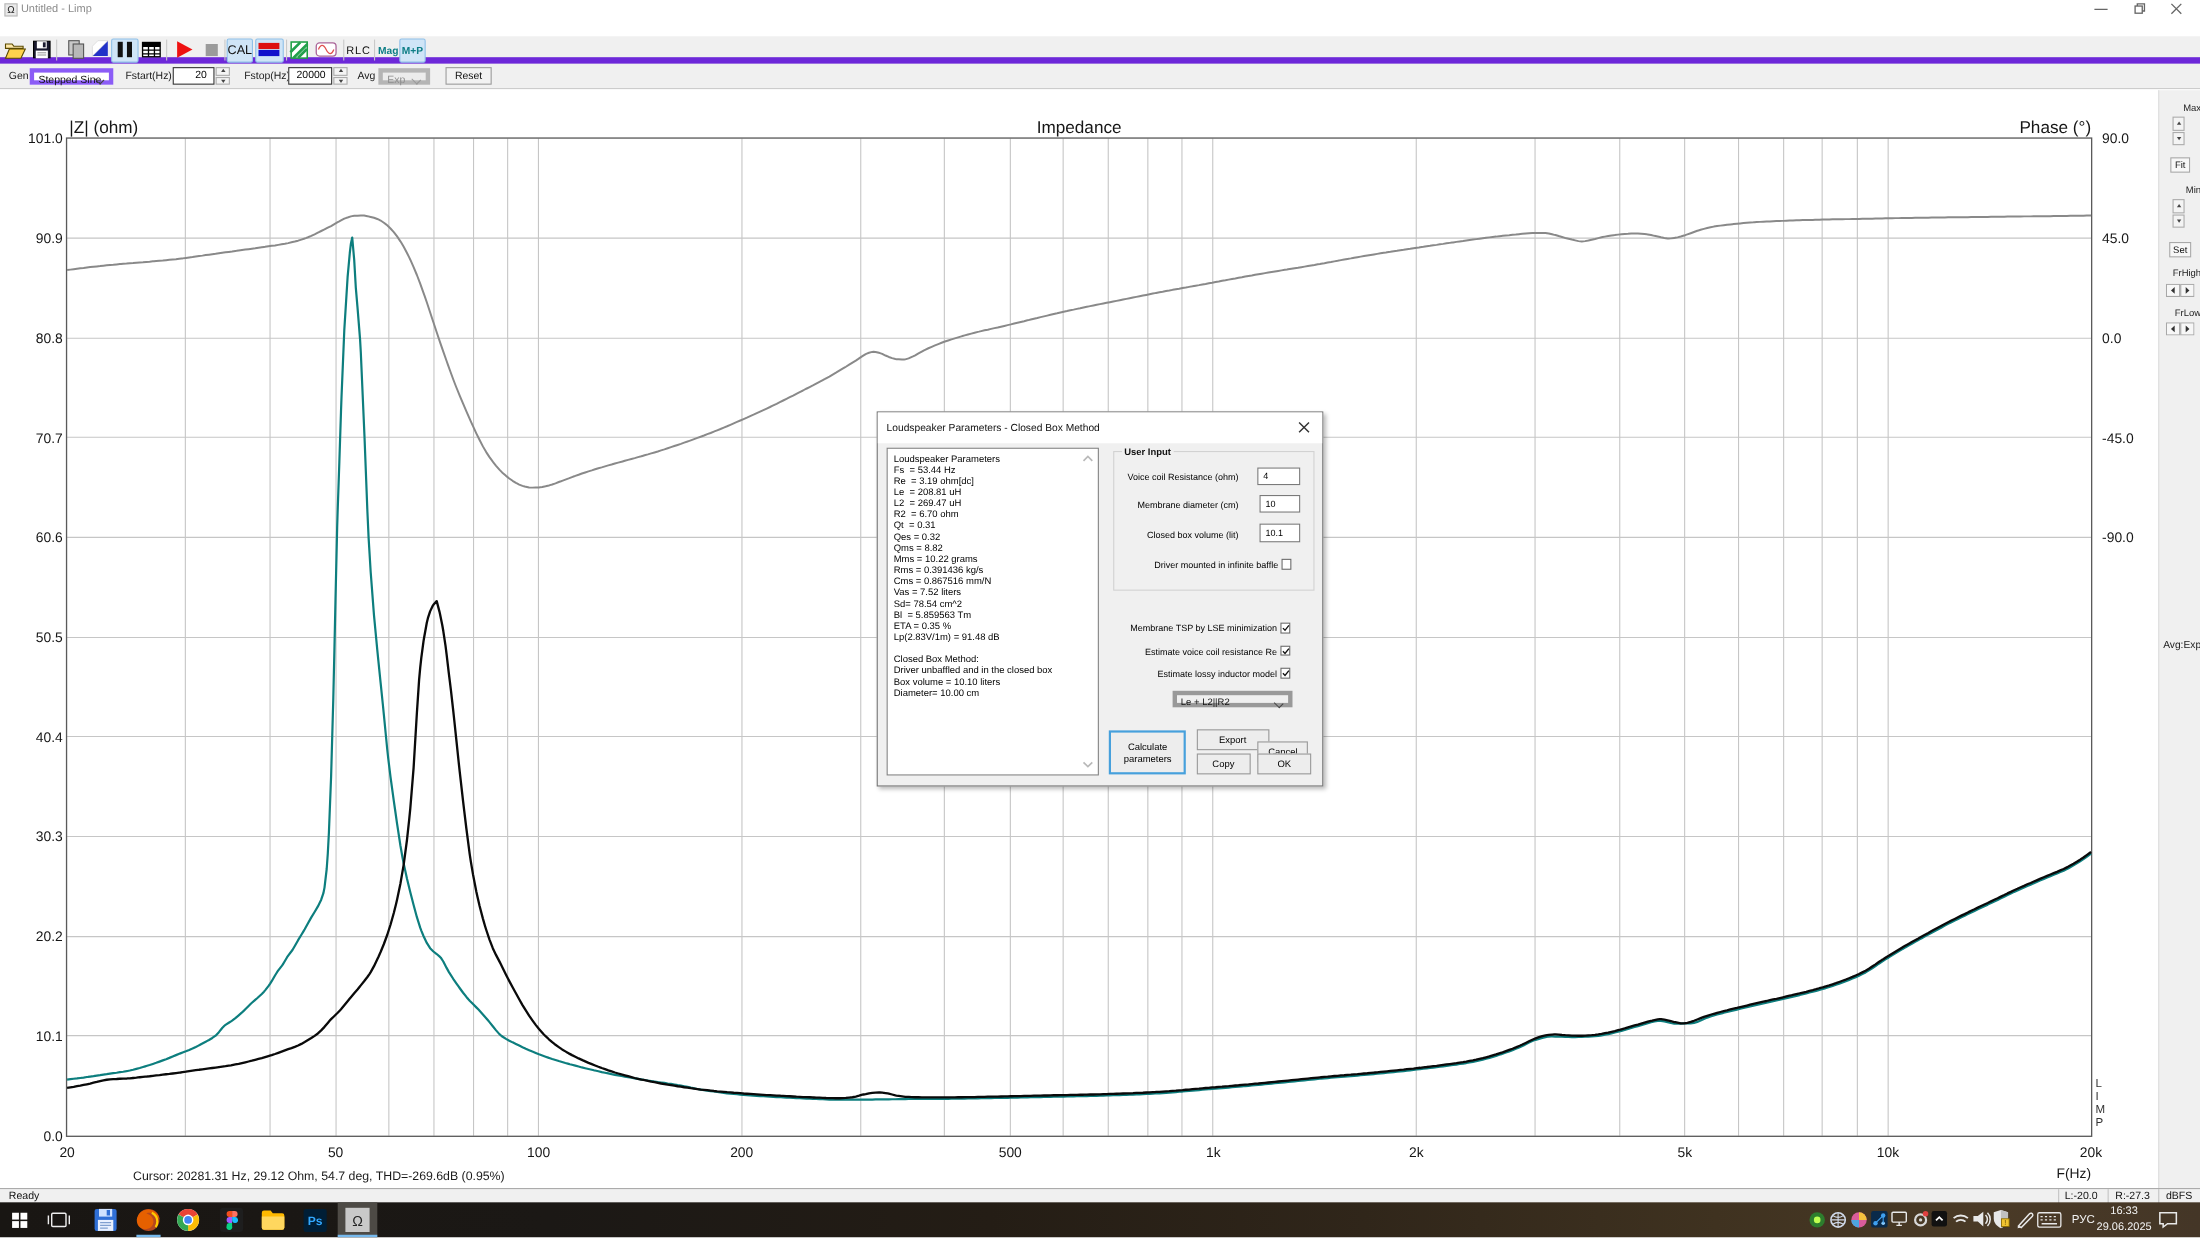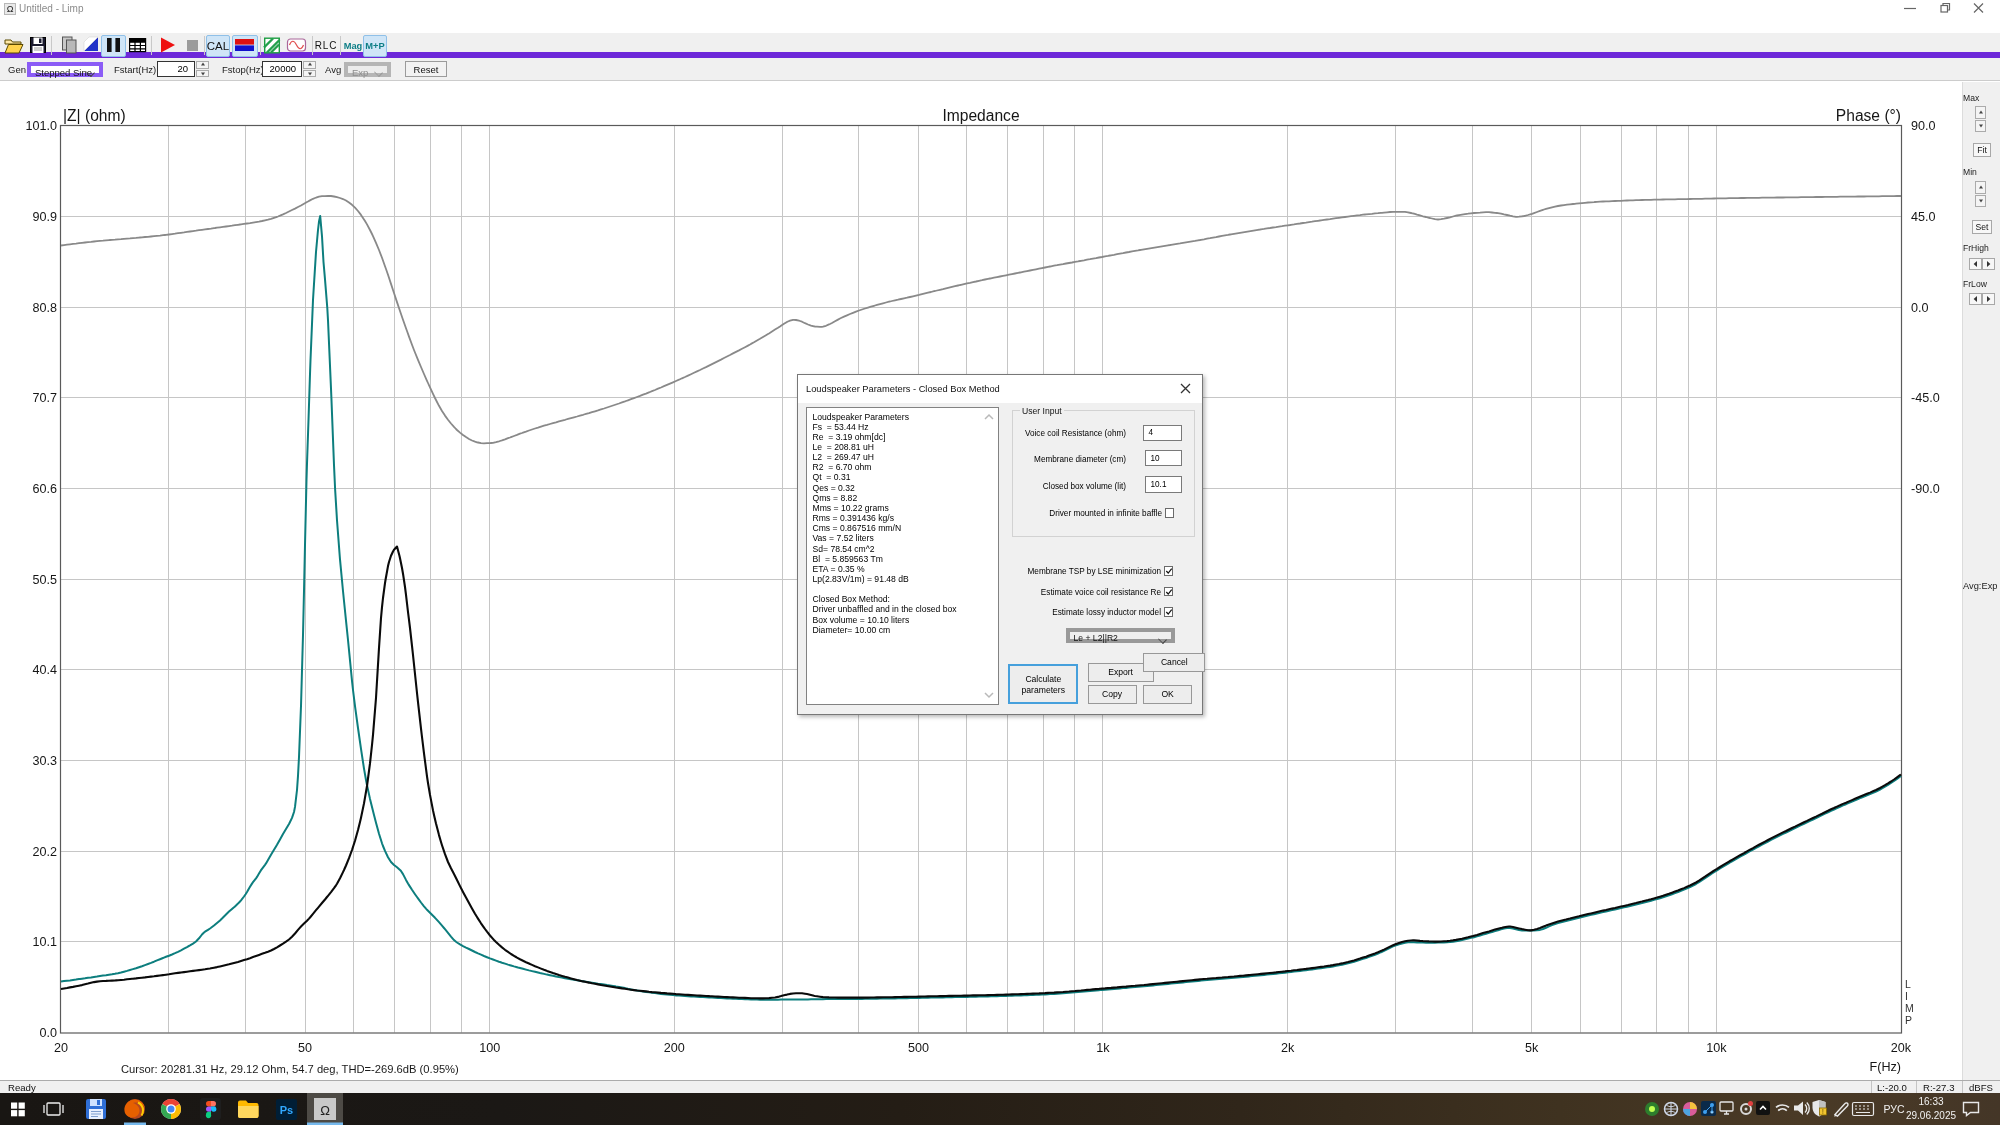--- a/index.html
+++ b/index.html
@@ -21,36 +21,36 @@
 .combo .cv{position:absolute;right:5px;top:3px;width:7px;height:7px;border-right:1.4px solid #444;border-bottom:1.4px solid #444;transform:rotate(45deg) scale(1,.8)}
 .spin{position:absolute;width:13px;display:flex;flex-direction:column}
 .spin b{flex:1;background:#f4f4f4;border:1px solid #ababab;position:relative}
 .spin b+b{margin-top:1px}
 .spin b:after{content:"";position:absolute;left:50%;top:50%;transform:translate(-50%,-50%);border:2.6px solid transparent}
 .spin b.u:after{border-bottom:3.5px solid #444;margin-top:-1.5px}
 .spin b.d:after{border-top:3.5px solid #444;margin-top:1.5px}
 .btn{position:absolute;background:#f2f2f2;border:1px solid #9b9b9b;font-size:9.5px;color:#111;text-align:center}
 
 #rpanel{left:1962px;top:82px;width:38px;height:998px;background:#f0f0f0;border-left:1px solid #dcdcdc}
-#rpanel .sl{position:absolute;font-size:8.6px;color:#222;width:38px;text-align:left;left:0}
+#rpanel .sl{position:absolute;font-size:8.6px;color:#222;width:38px;text-align:right;left:0}
 .sbtn{position:absolute;background:#f7f7f7;border:1px solid #a8a8a8;font-size:8.6px;color:#111;text-align:center}
 
 #statusbar{left:0;top:1080px;width:2000px;height:13px;background:#f0f0f0;border-top:1px solid #ababab;font-size:9.6px;color:#111}
 #statusbar i{position:absolute;top:0;width:1px;height:13px;background:#c4c4c4}
 
 #taskbar{left:0;top:1093px;width:2000px;height:32px;background:linear-gradient(90deg,#191613 0%,#1b1815 25%,#241d15 45%,#30261a 62%,#3f3220 78%,#4a3a26 90%,#443627 100%)}
 .trayt{position:absolute;color:#f2f2f2;font-size:10px;text-align:center}
 
 #dlg{left:797px;top:374px;width:406px;height:341px;background:#f0f0f0;border:1px solid #777;box-shadow:2px 2px 4px rgba(0,0,0,.28)}
 #dlg .cap{position:absolute;left:0;top:0;width:100%;height:28px;background:#fff}
 #dlg .cap span{position:absolute;left:8px;top:9px;font-size:9.3px;color:#111}
 #dlgx{position:absolute;right:10px;top:7px;width:13px;height:13px}
 #listbox{position:absolute;left:8px;top:32px;width:192.5px;height:298px;background:#fff;border:1px solid #828282;font-size:8.6px;line-height:10.16px;color:#000;padding:3.5px 0 0 5.5px;white-space:pre}
 .grp{position:absolute;border:1px solid #d2d2d2}
-.grp>b{position:absolute;left:7px;top:-5px;background:#f0f0f0;font-weight:normal;font-size:8.6px;color:#111;padding:0 2px}
+.grp>b{position:absolute;left:7px;top:-5px;background:#f0f0f0;font-weight:bold;font-size:8.6px;color:#111;padding:0 2px}
 .rl{position:absolute;font-size:8.2px;color:#000;text-align:right}
 .inp{position:absolute;background:#fff;border:1px solid #7a7a7a;font-size:8.2px;color:#000;padding-left:4.5px}
 .cb{position:absolute;width:9.5px;height:9.5px;background:#fff;border:1px solid #6a6a6a}
 
 .dbtn{position:absolute;background:#ededed;border:1px solid #989898;font-size:8.6px;color:#000;text-align:center}
 </style></head><body>
 <div id="page">
 <svg class="abs" style="left:0;top:0" width="2000" height="1125" viewBox="0 0 2000 1125">
       <rect x="0" y="82" width="2000" height="998" fill="#ffffff"></rect>
       <path d="M168.5 126.0V1032.5 M245.5 126.0V1032.5 M305.5 126.0V1032.5 M353.5 126.0V1032.5 M394.5 126.0V1032.5 M430.5 126.0V1032.5 M461.5 126.0V1032.5 M489.5 126.0V1032.5 M674.5 126.0V1032.5 M782.5 126.0V1032.5 M858.5 126.0V1032.5 M918.5 126.0V1032.5 M966.5 126.0V1032.5 M1007.5 126.0V1032.5 M1043.5 126.0V1032.5 M1074.5 126.0V1032.5 M1102.5 126.0V1032.5 M1287.5 126.0V1032.5 M1395.5 126.0V1032.5 M1472.5 126.0V1032.5 M1531.5 126.0V1032.5 M1580.5 126.0V1032.5 M1621.5 126.0V1032.5 M1656.5 126.0V1032.5 M1688.5 126.0V1032.5 M1716.5 126.0V1032.5 M61 216.5H1901 M61 307.5H1901 M61 397.5H1901 M61 488.5H1901 M61 579.5H1901 M61 669.5H1901 M61 760.5H1901 M61 851.5H1901 M61 941.5H1901" stroke="#c6c6c6" stroke-width="1" fill="none"></path>
@@ -409,16 +409,16 @@
  <div class="rl" style="left:228px;top:233.1px;width:135px">Estimate lossy inductor model</div>
  <div class="cb ck" style="left:365.5px;top:232.1px">
         <svg width="8" height="8" viewBox="0 0 8 8" style="position:absolute;left:0.2px;top:0.2px">
           <path d="M1.3 4 3.2 6 6.7 1.6" stroke="#111" stroke-width="1.2" fill="none"></path>
         </svg>
       </div>
  <div class="combo" style="left:267.5px;top:253.4px;width:109px;height:14.8px;line-height:13px;padding-left:4px;background:#efefef;border-color:#999;font-size:8.6px">Le + L2||R2<i class="cv" style="top:3.5px"></i></div>
 
  <div class="dbtn" style="left:210.3px;top:288.8px;width:70px;height:40.4px;border:2px solid #46a0dc;line-height:11px;padding-top:8px">Calculate<br>parameters</div>
  <div class="dbtn" style="left:289.6px;top:288.4px;width:66px;height:19px;line-height:17px">Export</div>
- <div class="dbtn" style="left:345.3px;top:278px;width:62px;height:19px;line-height:17px">Cancel</div>
+ <div class="dbtn" style="left:345.3px;top:299px;width:46px;height:19px;line-height:17px">Cancel</div>
  <div class="dbtn" style="left:289.6px;top:309.8px;width:49.1px;height:19.4px;line-height:17px">Copy</div>
  <div class="dbtn" style="left:345.3px;top:309.8px;width:48.6px;height:19.4px;line-height:17px">OK</div>
 </div>
 </div>
 </body></html>

